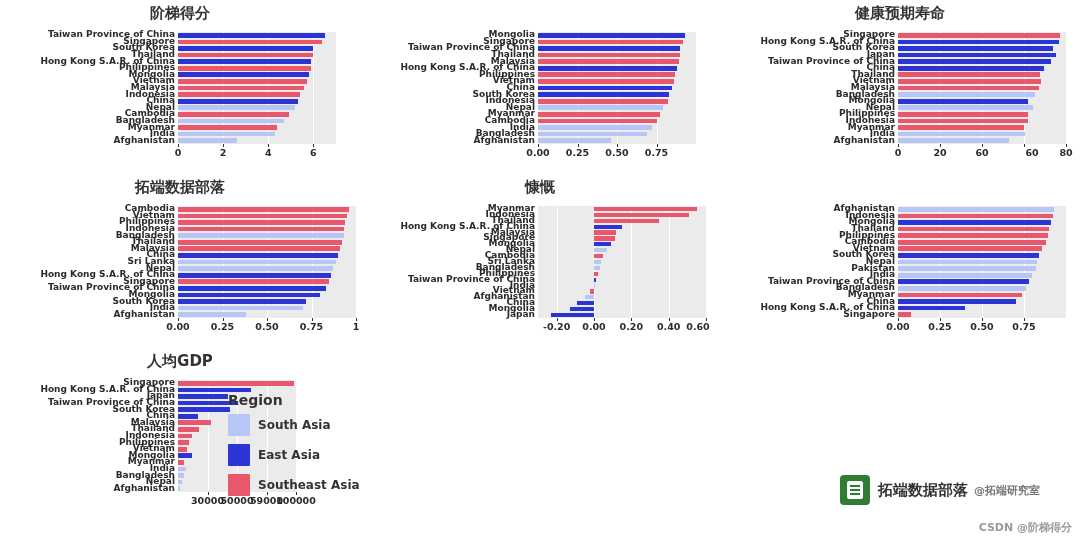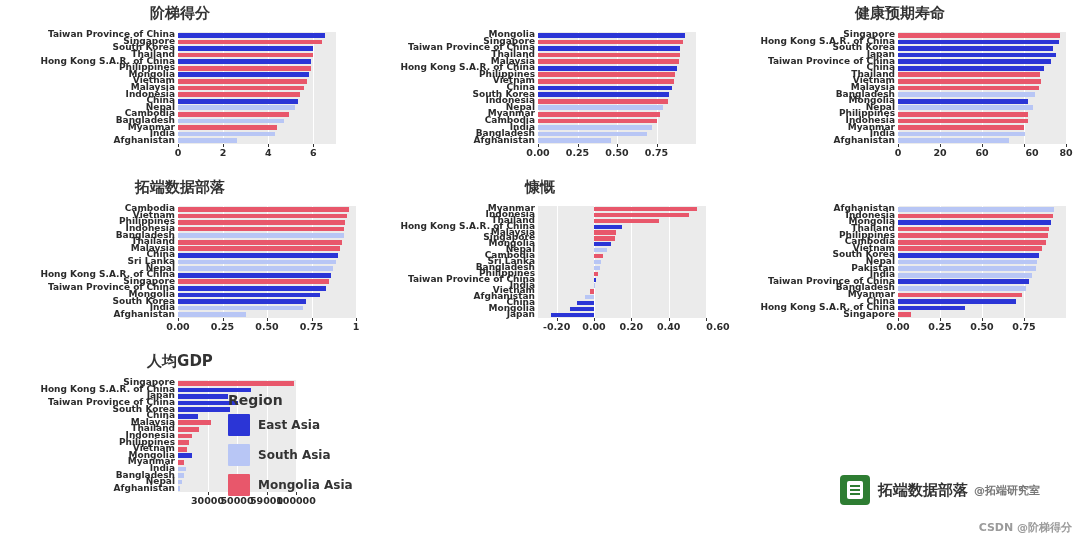--- a/index.html
+++ b/index.html
@@ -390,21 +390,21 @@
         <div class="xaxis" style="left: 178px; top: 120px; width: 168px; height: 18px;">
           <div class="tickmark" style="left: 18.6667px; top: 0px;"></div>
           <div class="xtick" style="left: 18.6667px; top: 4px;">-0.20</div>
           <div class="tickmark" style="left: 56px; top: 0px;"></div>
           <div class="xtick" style="left: 56px; top: 4px;">0.00</div>
           <div class="tickmark" style="left: 93.3333px; top: 0px;"></div>
           <div class="xtick" style="left: 93.3333px; top: 4px;">0.20</div>
           <div class="tickmark" style="left: 130.667px; top: 0px;"></div>
           <div class="xtick" style="left: 130.667px; top: 4px;">0.40</div>
           <div class="tickmark" style="left: 168px; top: 0px;"></div>
-          <div class="xtick" style="left: 180px; top: 4px;">0.60</div>
+          <div class="xtick" style="left: 160px; top: 4px;">0.60</div>
         </div>
       </div>
   </div>
 
   <div class="panel" style="left:720px;top:178px;width:360px;height:160px;">
     <div class="plotwrap" id="wrap5" style="position:absolute;left:0;top:20px;width:360px;height:140px;">
         <div class="plotarea" style="left: 178px; top: 8px; width: 168px; height: 112px;">
           <div class="gridline-v" style="left: 0px;"></div>
           <div class="gridline-v" style="left: 42px;"></div>
           <div class="gridline-v" style="left: 84px;"></div>
@@ -512,30 +512,30 @@
           <div class="xtick" style="left: 88.5px; top: 4px;">59000</div>
           <div class="tickmark" style="left: 118px; top: 0px;"></div>
           <div class="xtick" style="left: 118px; top: 4px;">100000</div>
         </div>
       </div>
   </div>
 
   <div class="legend" style="left:228px;top:392px;">
     <div class="legend-title">Region</div>
     <div class="legend-row">
+      <span class="legend-swatch" id="sw1" style="background: rgb(184, 198, 245);"></span>
+      <span class="legend-label">South Asia</span>
+    </div>
+    <div class="legend-row">
       <span class="legend-swatch" id="sw0" style="background: rgb(43, 53, 214);"></span>
       <span class="legend-label">East Asia</span>
     </div>
     <div class="legend-row">
-      <span class="legend-swatch" id="sw1" style="background: rgb(184, 198, 245);"></span>
-      <span class="legend-label">South Asia</span>
-    </div>
-    <div class="legend-row">
       <span class="legend-swatch" id="sw2" style="background: rgb(232, 87, 107);"></span>
-      <span class="legend-label">Mongolia Asia</span>
+      <span class="legend-label">Southeast Asia</span>
     </div>
   </div>
 
   <div class="watermark" style="right:40px;bottom:34px;">
     <span class="wm-logo"></span>
     <span class="wm-text">拓端数据部落</span>
     <span class="wm-sub">@拓端研究室</span>
   </div>
 
   <div class="csdn">CSDN @阶梯得分</div>

